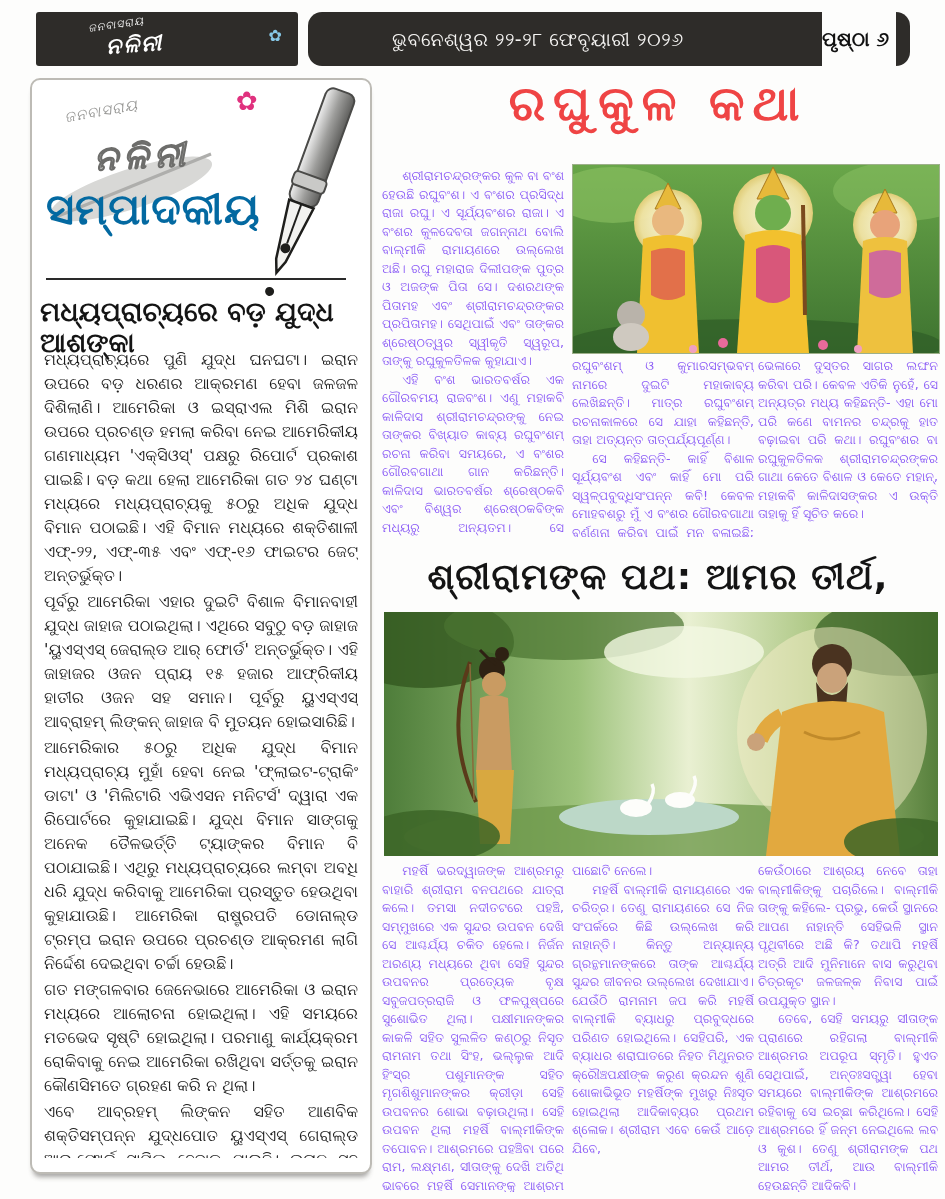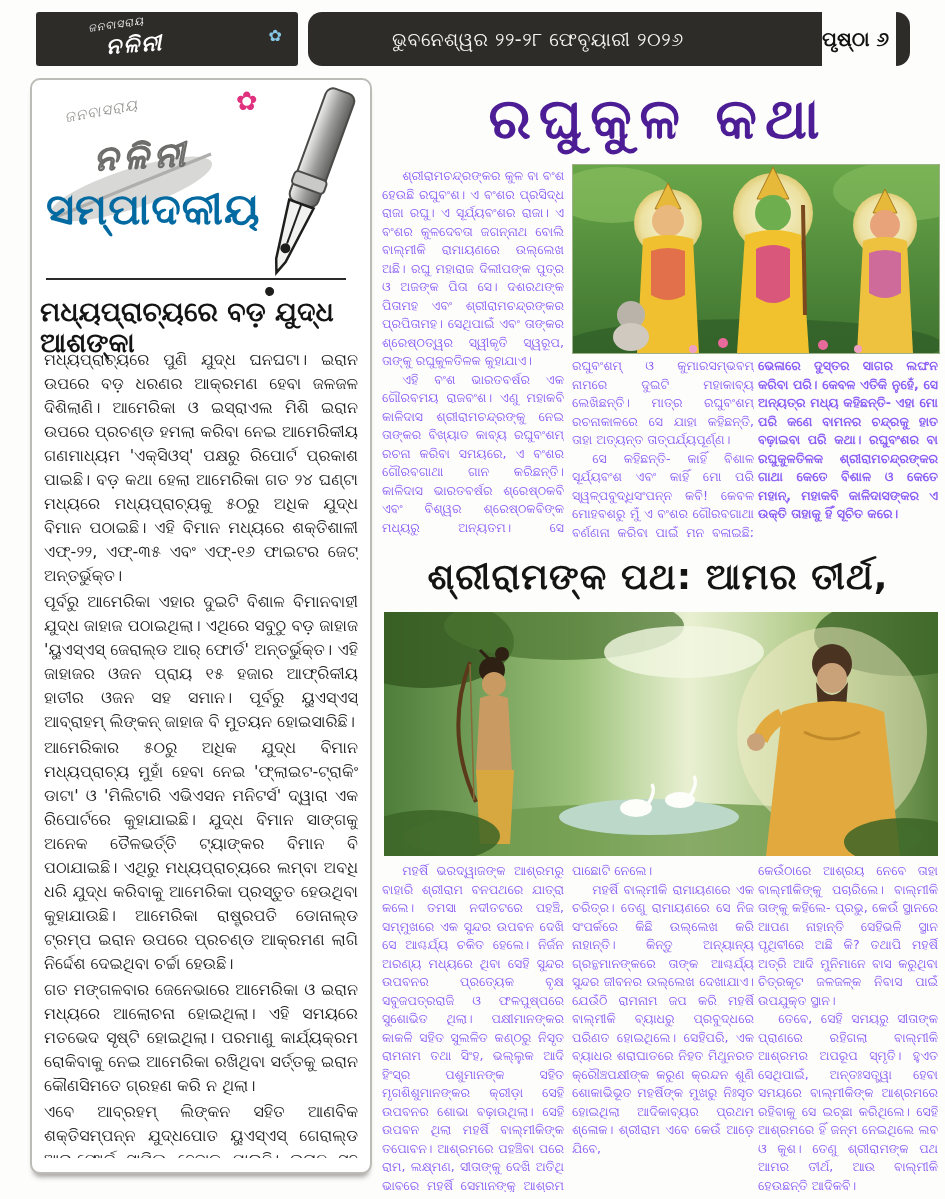--- a/index.html
+++ b/index.html
@@ -20,28 +20,28 @@
   .ed-script-top{position:absolute;left:28px;top:18px;font-size:15px;font-style:italic;color:#9a9a98;transform:rotate(-10deg);letter-spacing:1px;}
   .ed-script-main{position:absolute;left:58px;top:52px;font-size:34px;font-style:italic;font-weight:bold;color:#b9b9b7;-webkit-text-stroke:1px #6d6d6b;transform:rotate(-3deg);letter-spacing:6px;}
   .ed-flower{position:absolute;left:200px;top:2px;font-size:26px;color:#e0317e;}
   .ed-pen{position:absolute;right:0;top:0;}
   .ed-label{position:absolute;left:14px;top:104px;font-size:43px;font-weight:bold;color:#0369a1;letter-spacing:1px;}
   .ed-rule{position:absolute;left:14px;top:198px;width:300px;border-top:2.5px solid #2a2a2a;}
   .ed-headline{position:absolute;left:8px;top:216px;width:322px;font-size:27px;line-height:1.15;font-weight:bold;color:#141414;}
   .ed-body{position:absolute;left:12px;top:268px;width:314px;bottom:14px;font-size:16px;line-height:1.5;color:#1c1c1c;text-align:justify;overflow:hidden;}
   .ed-body p{margin:0 0 2px 0;}
   
-  .a1-headline{position:absolute;left:378px;top:74px;width:560px;height:90px;font-size:56px;font-weight:bold;color:#4c1d95;text-align:center;letter-spacing:8px;line-height:90px;}
+  .a1-headline{position:absolute;left:378px;top:58px;width:560px;height:90px;font-size:48px;font-weight:bold;color:#ef4444;text-align:center;letter-spacing:8px;line-height:90px;}
   .col{position:absolute;font-size:12.6px;line-height:1.47;color:#8b5cf6;text-align:justify;overflow:hidden;}
   .col p{margin:0;}
   .col p.indent{text-indent:1.6em;}
   .a1-col1{left:382px;top:167px;width:182px;height:372px;}
   .a1-img{position:absolute;left:572px;top:164px;width:366px;height:188px;border:1px solid #9db08a;overflow:hidden;}
   .a1-col2{left:572px;top:357px;width:182px;height:180px;}
-  .a1-col3{left:758px;top:357px;width:180px;height:180px;font-weight:bold;}
+  .a1-col3{left:758px;top:357px;width:180px;height:180px;}
   .a2-headline{position:absolute;left:376px;top:546px;width:564px;height:62px;font-size:36px;font-weight:bold;color:#141414;text-align:center;line-height:62px;letter-spacing:1px;}
   .a2-img{position:absolute;left:384px;top:612px;width:554px;height:244px;overflow:hidden;}
   .a2-col1{left:382px;top:862px;width:182px;height:330px;}
   .a2-col2{left:572px;top:862px;width:182px;height:330px;}
   .a2-col3{left:758px;top:862px;width:180px;height:330px;}
 </style>
 </head>
 <body>
 
 <div class="page">

